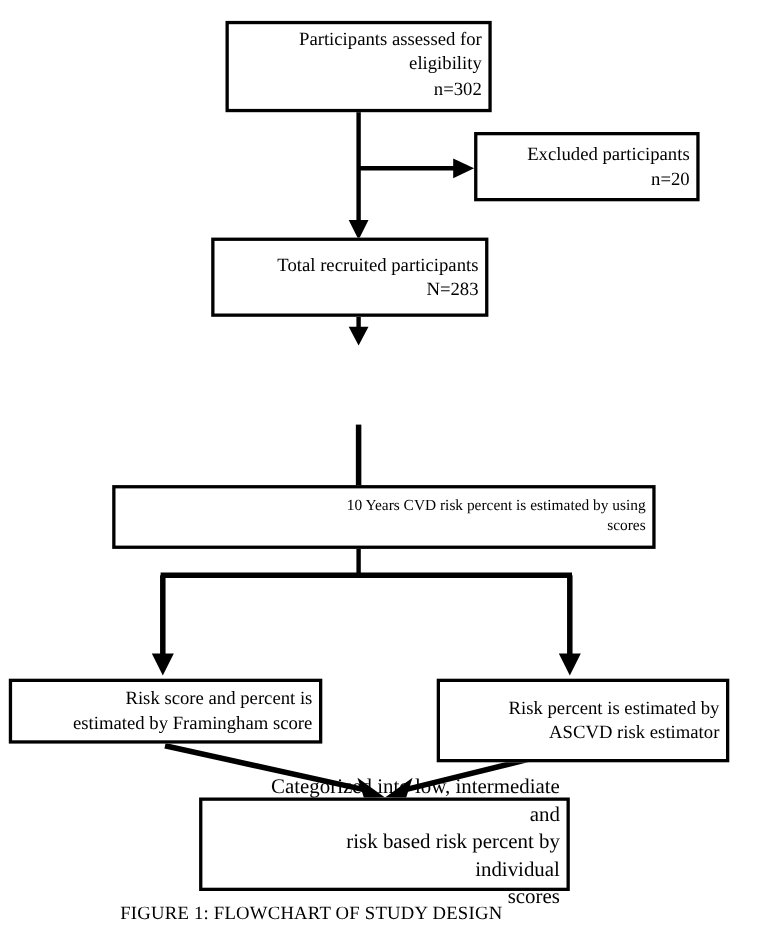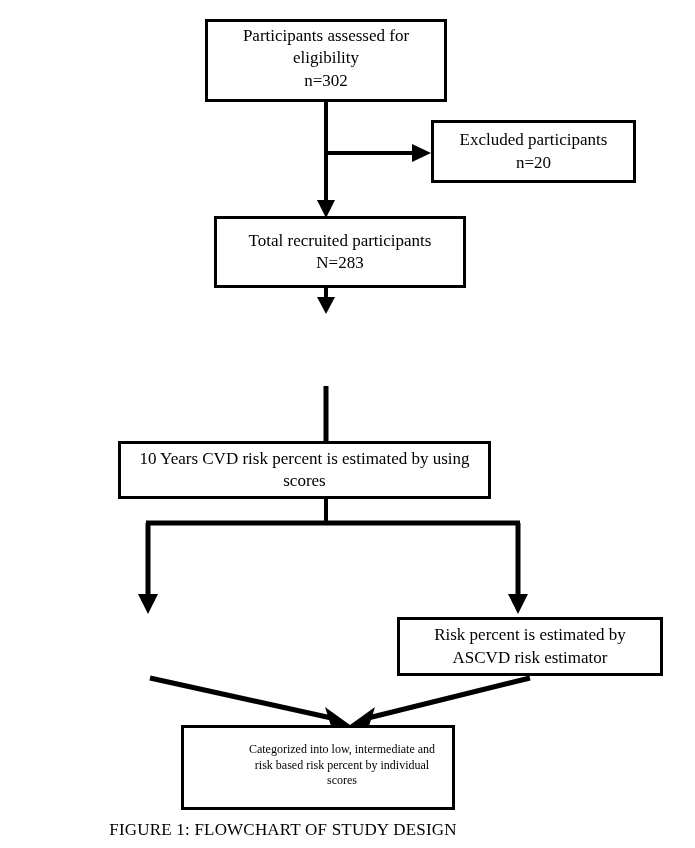--- a/index.html
+++ b/index.html
@@ -17,50 +17,50 @@
     color: #000000;
   }
   .node {
     position: absolute;
     box-sizing: border-box;
     border: 3px solid #000000;
     background: #ffffff;
     display: flex;
     align-items: center;
     justify-content: center;
-    text-align: center;
+    text-align: right;
     z-index: 3;
   }
   .node-text {
     display: block;
     width: 100%;
     line-height: 1.32;
     white-space: pre-line;
     padding: 0 6px;
     box-sizing: border-box;
   }
 
   
   #node-eligibility { left: 205px; top: 19px;  width: 242px; height: 83px;  font-size: 17px; }
   #node-eligibility .node-text { padding-bottom: 4px; }
 
   #node-excluded    { left: 431px; top: 120px; width: 205px; height: 63px;  font-size: 17px; }
 
-  #node-recruited   { left: 214px; top: 216px; width: 252px; height: 72px;  font-size: 17px; }
+  #node-recruited   { left: 192px; top: 216px; width: 252px; height: 72px;  font-size: 17px; }
 
   #node-patientdata { left: 165px; top: 313px; width: 353px; height: 73px;  font-size: 17px; }
   #node-patientdata .node-text { transform: translateY(-9px); }
 
-  #node-cvdrisk     { left: 118px; top: 441px; width: 373px; height: 58px;  font-size: 17px; }
+  #node-cvdrisk     { left: 102px; top: 441px; width: 494px; height: 58px;  font-size: 14px; }
 
   #node-framingham  { left: 8px;   top: 617px; width: 285px; height: 59px;  font-size: 17px; }
 
-  #node-ascvd       { left: 397px; top: 617px; width: 266px; height: 59px;  font-size: 17px; }
+  #node-ascvd       { left: 397px; top: 617px; width: 266px; height: 76px;  font-size: 17px; }
 
-  #node-categorized { left: 181px; top: 725px; width: 274px; height: 85px;  font-size: 12px; padding-left: 48px; }
+  #node-categorized { left: 181px; top: 725px; width: 337px; height: 85px;  font-size: 19px; padding-left: 48px; }
   #node-categorized .node-text { transform: translateY(-2px); }
 
   
   #connectors {
     position: absolute;
     left: 0; top: 0;
     width: 695px;
     height: 848px;
     z-index: 1;
   }
@@ -127,20 +127,24 @@
     <span class="node-text">Total recruited participants
 N=283</span>
   </div>
 
 
   <div class="node" id="node-cvdrisk">
     <span class="node-text">10 Years CVD risk percent is estimated by using
 scores</span>
   </div>
 
+  <div class="node" id="node-framingham">
+    <span class="node-text">Risk score and percent is
+estimated by Framingham score</span>
+  </div>
 
   <div class="node" id="node-ascvd">
     <span class="node-text">Risk percent is estimated by
 ASCVD risk estimator</span>
   </div>
 
   <div class="node" id="node-categorized">
     <span class="node-text">Categorized into low, intermediate and
 risk based risk percent by individual
 scores</span>

